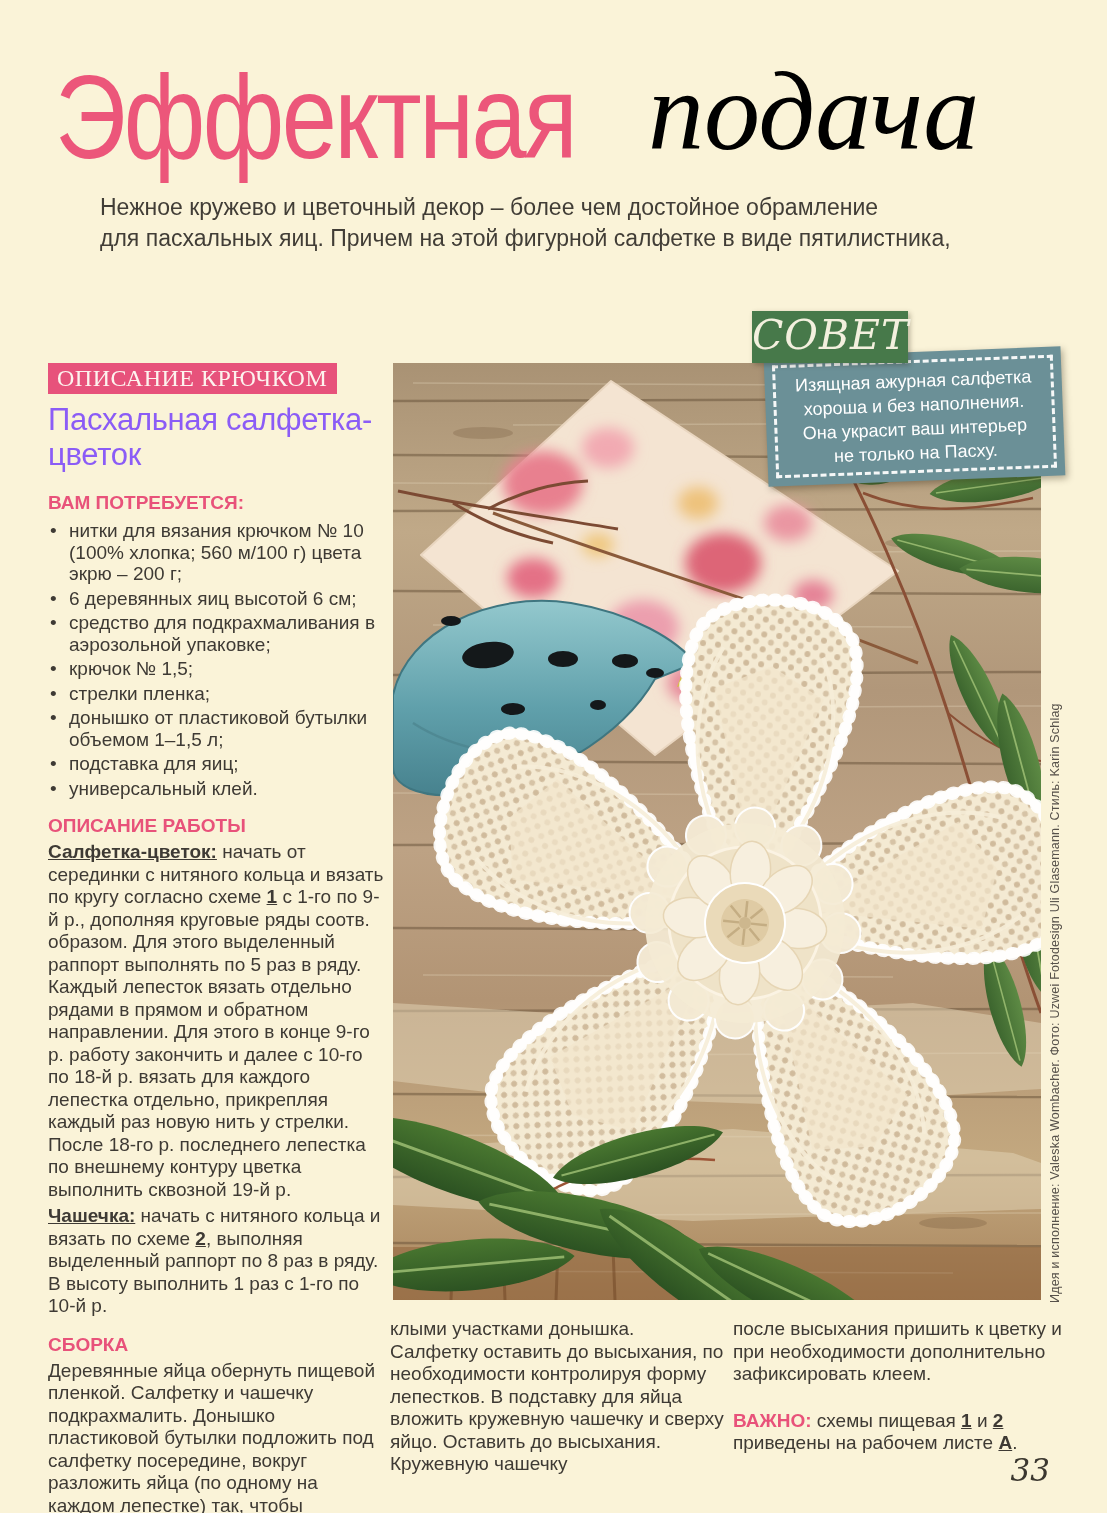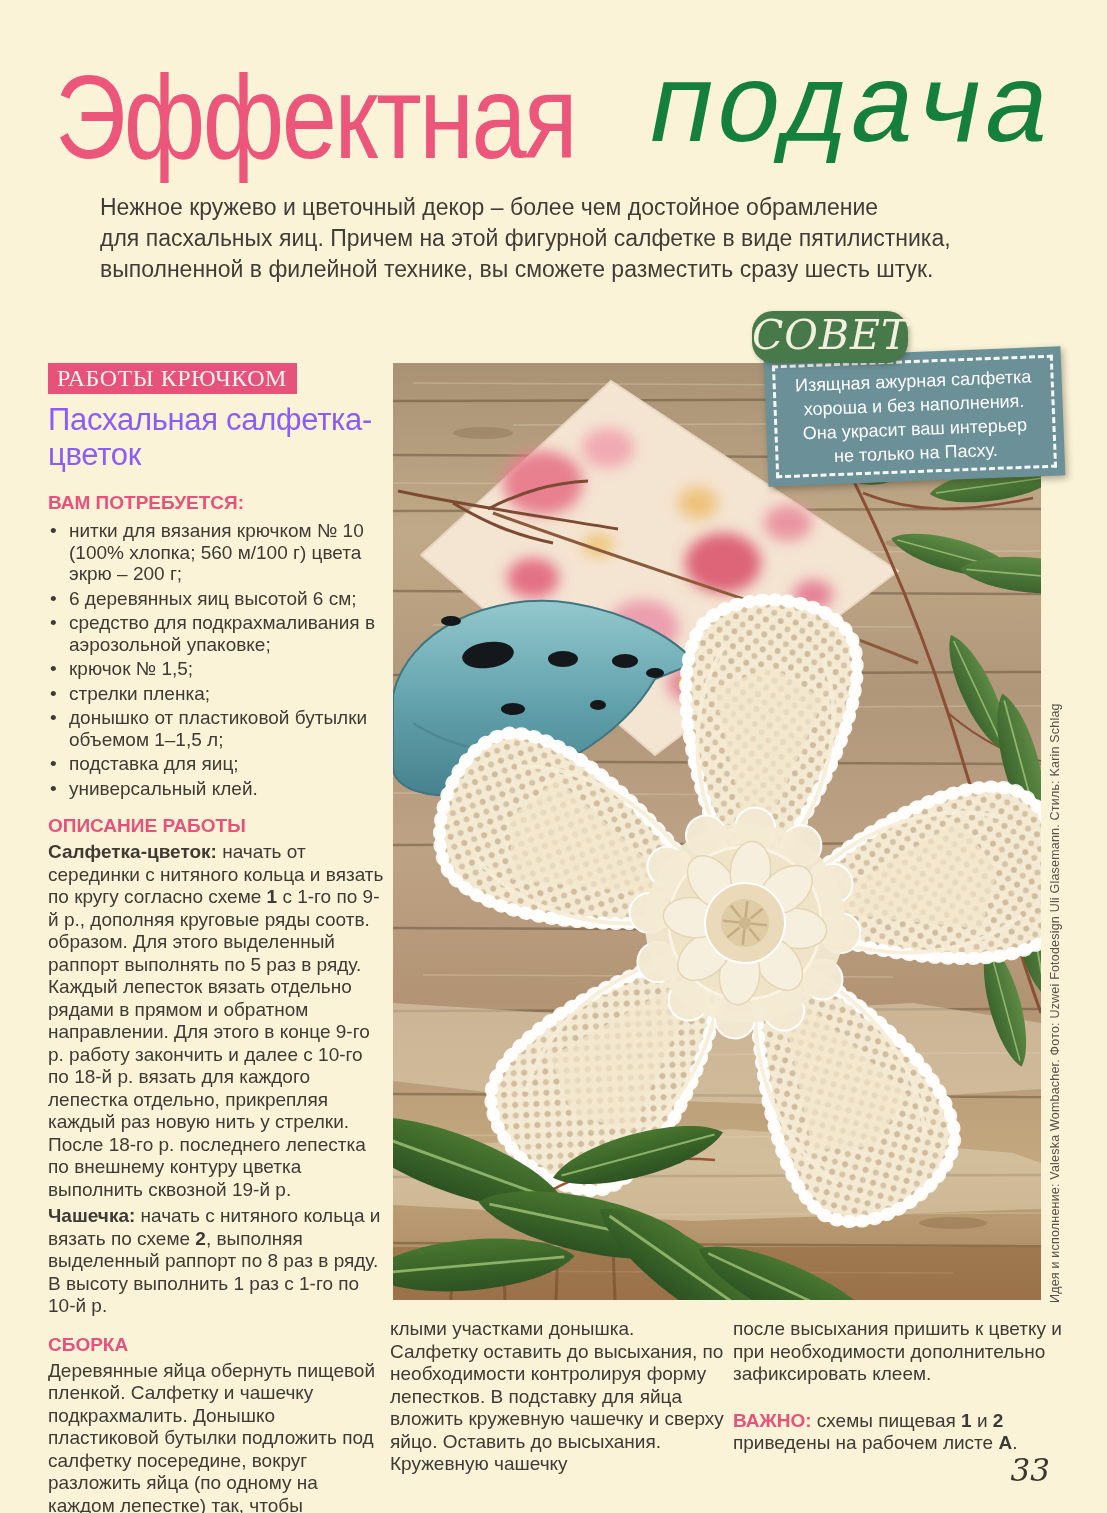--- a/index.html
+++ b/index.html
@@ -11,22 +11,22 @@
   }
   
   .title-wrap { position:absolute; left:0; top:48px; width:1107px; height:140px; }
   .title-sans {
     position:absolute; left:55px; top:10px; font-size:118px; line-height:1;
     color:#ec567a; font-weight:400; letter-spacing:-3px;
     display:inline-block; transform:scaleX(.84); transform-origin:left center;
     white-space:nowrap;
   }
   .title-serif {
-    position:absolute; left:648px; top:2px; font-family:Liberation Mono, monospace;
-    font-style:italic; font-size:112px; line-height:1.1; color:#15803d; white-space:nowrap;
+    position:absolute; left:648px; top:2px; font-family:Liberation Serif, serif;
+    font-style:italic; font-size:112px; line-height:1.1; color:#000000; white-space:nowrap;
   }
   
   .intro { position:absolute; left:100px; top:192px; width:900px;
     font-size:23px; line-height:31px; color:#413d36; }
   
   .leftcol { position:absolute; left:48px; top:363px; width:337px; }
   .cat-label {
     display:inline-block; background:#e7527b; color:#fdf3ee;
     font-family:"Liberation Serif", serif; font-size:24px; line-height:1;
     padding:3px 10px 4px 9px; letter-spacing:.5px;
@@ -35,30 +35,30 @@
     font-weight:400; letter-spacing:-.3px; }
   .size-row { margin-top:12px; font-size:20px; }
   .pink-b { color:#e8527a; font-weight:bold; }
   .mat-h { margin-top:20px; font-size:19px; }
   .mat-list { list-style:none; margin-top:6px; }
   .mat-list li { position:relative; padding-left:21px; font-size:19px;
     line-height:21.5px; margin-bottom:3px; }
   .mat-list li::before { content:"•"; position:absolute; left:2px; top:0; color:#3e3a34; }
   .sec-h { margin-top:16px; font-size:19px; }
   .body-p { margin-top:4px; font-size:19px; line-height:22.5px; }
-  .lead-b { font-weight:bold; }
+  .lead-b { font-weight:bold;text-decoration:underline; }
   
   .photo { position:absolute; left:393px; top:363px; width:648px; height:937px; }
   .photo svg { display:block; width:648px; height:937px; }
   
   .tip-label {
     position:absolute; left:752px; top:311px; width:156px; height:52px;
     background:#47794a; color:#f3f0de; font-family:"DejaVu Serif", serif;
     font-style:italic; font-size:41px; line-height:48px; text-align:center;
-    letter-spacing:1px; box-shadow:2px 2px 5px rgba(40,30,10,.3); z-index:3;border-radius:21px;
+    letter-spacing:1px; box-shadow:2px 2px 5px rgba(40,30,10,.3); z-index:3;
   }
   .tip-box {
     position:absolute; left:766px; top:352px; width:297px; height:129px;
     background:#6b9097; transform:rotate(-2.2deg);
     box-shadow:2px 3px 7px rgba(40,30,10,.35); z-index:2;
     display:flex; align-items:center; justify-content:center;
   }
   .tip-box::before { content:""; position:absolute; inset:8px;
     border:3px dashed #fefefe; opacity:.95; }
   .tip-text { color:#fff; font-size:18px; line-height:24px; text-align:center; }
@@ -84,25 +84,24 @@
 <div class="page">
 
   <div class="title-wrap">
     <span class="title-sans">Эффектная</span>
     <span class="title-serif">подача</span>
   </div>
 
   <div class="intro">
     <div>Нежное кружево и цветочный декор – более чем достойное обрамление</div>
     <div>для пасхальных яиц. Причем на этой фигурной салфетке в виде пятилистника,</div>
-    <div>выполненной в филейной технике, вы сможете разместить сразу шесть штук.</div>
   </div>
 
   <div class="leftcol">
-    <span class="cat-label">РАБОТЫ КРЮЧКОМ</span>
+    <span class="cat-label">ОПИСАНИЕ КРЮЧКОМ</span>
     <h2 class="art-title">Пасхальная салфетка-цветок</h2>
 
 
     <div class="mat-h pink-b">ВАМ ПОТРЕБУЕТСЯ:</div>
     <ul class="mat-list">
       <li>нитки для вязания крючком № 10 (100% хлопка; 560 м/100 г) цвета экрю – 200 г;</li>
       <li>6 деревянных яиц высотой 6 см;</li>
       <li>средство для подкрахмаливания в аэрозольной упаковке;</li>
       <li>крючок № 1,5;</li>
       <li>стрелки пленка;</li>

